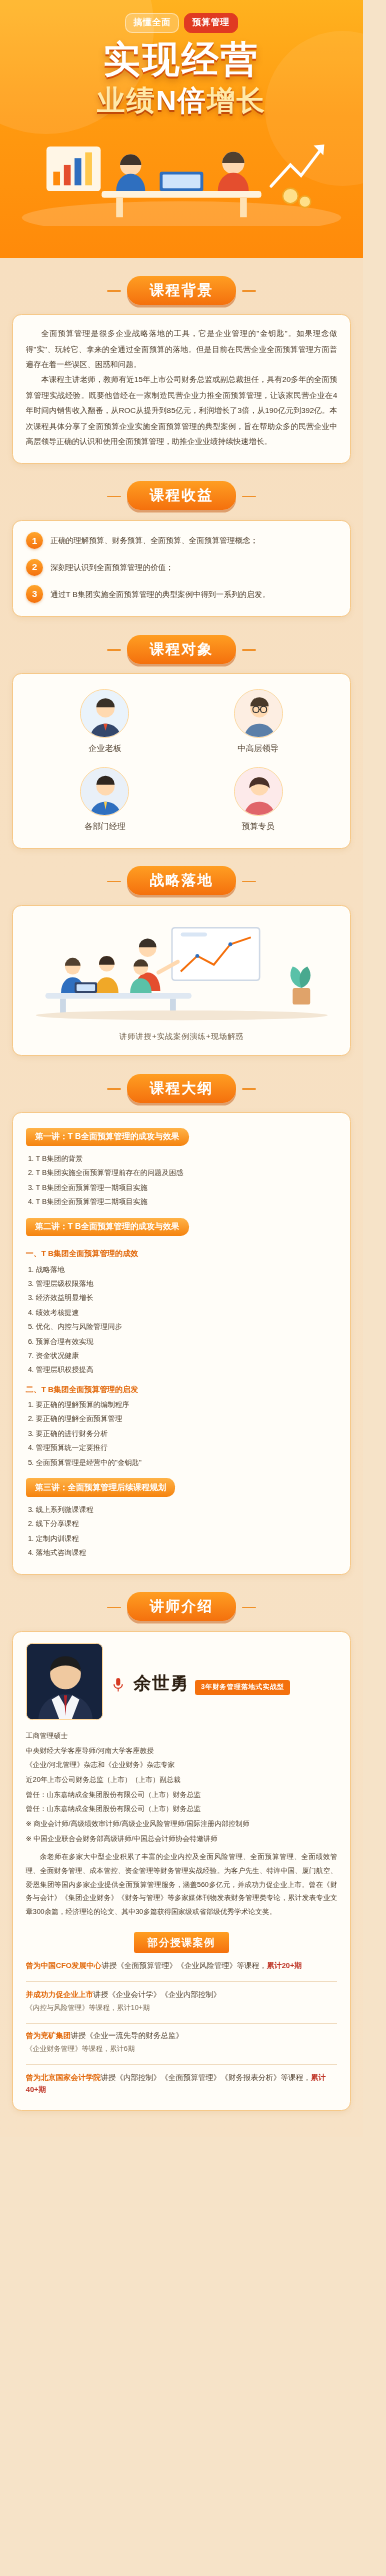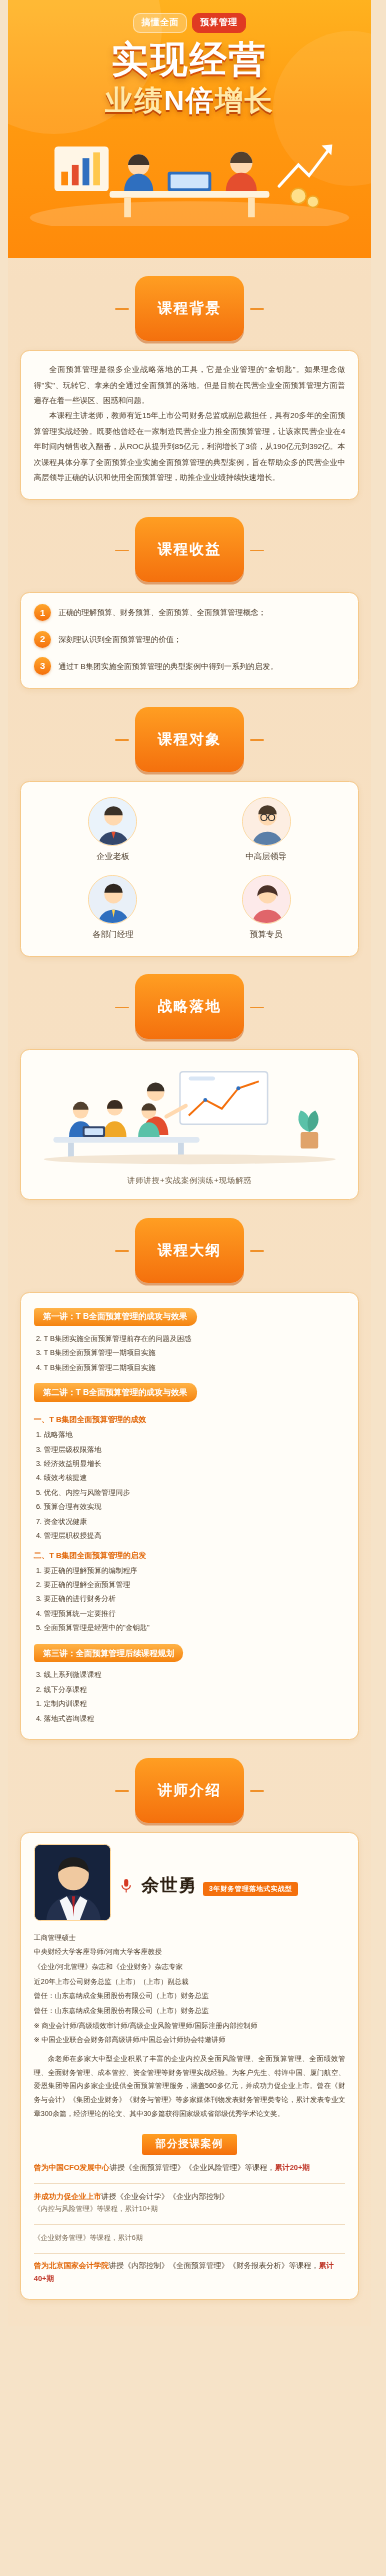--- a/index.html
+++ b/index.html
@@ -2,21 +2,21 @@
 <html style="font-size:8.2px"><head>
 <meta charset="utf-8">
 <style>
   * { margin:0; padding:0; box-sizing:border-box; }
   body {
     width:386px;
     font-family:"Liberation Sans","DejaVu Sans",sans-serif;
     background:#f6e3c8;
     color:#3a2a1a;
   }
-  .page { width:363px; position:relative; background:linear-gradient(180deg,#fbe8cf 0%,#f7dfc0 12%,#f7e2c6 100%);margin-left:8px; }
+  .page { width:363px; position:relative; background:linear-gradient(180deg,#fbe8cf 0%,#f7dfc0 12%,#f7e2c6 100%); }
 
   
   .hero {
     position:relative;
     height:258px;
     background:linear-gradient(180deg,#ffb21f 0%,#ff9a10 45%,#ff8a0a 100%);
     overflow:hidden;
   }
   .hero .blob1 { position:absolute; width:216px; height:216px; border-radius:50%; background:rgba(255,255,255,0.10); top:-82px; left:-62px; }
   .hero .blob2 { position:absolute; width:155px; height:155px; border-radius:50%; background:rgba(255,255,255,0.08); top:31px; right:-57px; }
@@ -42,21 +42,21 @@
   }
   .hero-sub .hl { color:#fff; }
   .hero-illus { position:absolute; bottom:32px; left:0; width:100%; height:111px; }
 
   
   .sec-title-wrap { display:flex; justify-content:center; margin:17.5px 0 9.3px; }
   .sec-title {
     position:relative;
     background:linear-gradient(180deg,#ff9e22,#f4700d);
     color:#fff; font-size:14.4px; font-weight:bold; letter-spacing:1.5px;
-    padding:23px 23px; border-radius:13.4px;
+    padding:5px 23px; border-radius:13.4px;
     box-shadow:0 2.6px 0 rgba(190,80,6,.45);
   }
   .sec-title:before, .sec-title:after {
     content:""; position:absolute; top:50%; width:13.4px; height:1.5px; background:#f0912a; border-radius:1px;
   }
   .sec-title:before { left:-19.6px; }
   .sec-title:after { right:-19.6px; }
 
   
   .card {
@@ -321,20 +321,21 @@
     <div class="method-cap">讲师讲授+实战案例演练+现场解惑</div>
   </div>
 
   <div class="sec-title-wrap">
     <div class="sec-title">课程大纲</div>
   </div>
   <div class="card">
 
     
     <div class="ol-chapter">第一讲：T B全面预算管理的成攻与效果</div>
+    <div class="ol-line">1. T B集团的背景</div>
     <div class="ol-line">2. T B集团实施全面预算管理前存在的问题及困惑</div>
     <div class="ol-line">3. T B集团全面预算管理一期项目实施</div>
     <div class="ol-line">4. T B集团全面预算管理二期项目实施</div>
     <div class="ol-gap"></div>
 
     
     <div class="ol-chapter">第二讲：T B全面预算管理的成攻与效果</div>
 
     <div class="ol-sub">一、T B集团全面预算管理的成效</div>
     <div class="ol-line">1. 战略落地</div>
@@ -417,20 +418,23 @@
 
     <div class="pl-item">
       <div class="pl-head">
         <span class="tag">并成功力促企业上市</span><span>讲授《企业会计学》《企业内部控制》</span><span class="cnt"></span>
       </div>
       <div class="pl-sub">《内控与风险管理》等课程，累计10+期</div>
     </div>
     <div class="divider"></div>
 
     <div class="pl-item">
+      <div class="pl-head">
+        <span class="tag">曾为兖矿集团</span><span>讲授《企业一流先导的财务总监》</span><span class="cnt"></span>
+      </div>
       <div class="pl-sub">《企业财务管理》等课程，累计6期</div>
     </div>
     <div class="divider"></div>
 
     <div class="pl-item" style="margin-bottom:0;">
       <div class="pl-head">
         <span class="tag">曾为北京国家会计学院</span><span>讲授《内部控制》《全面预算管理》《财务报表分析》等课程，</span><span class="cnt">累计40+期</span>
       </div>
       <div class="pl-sub"></div>
     </div>

